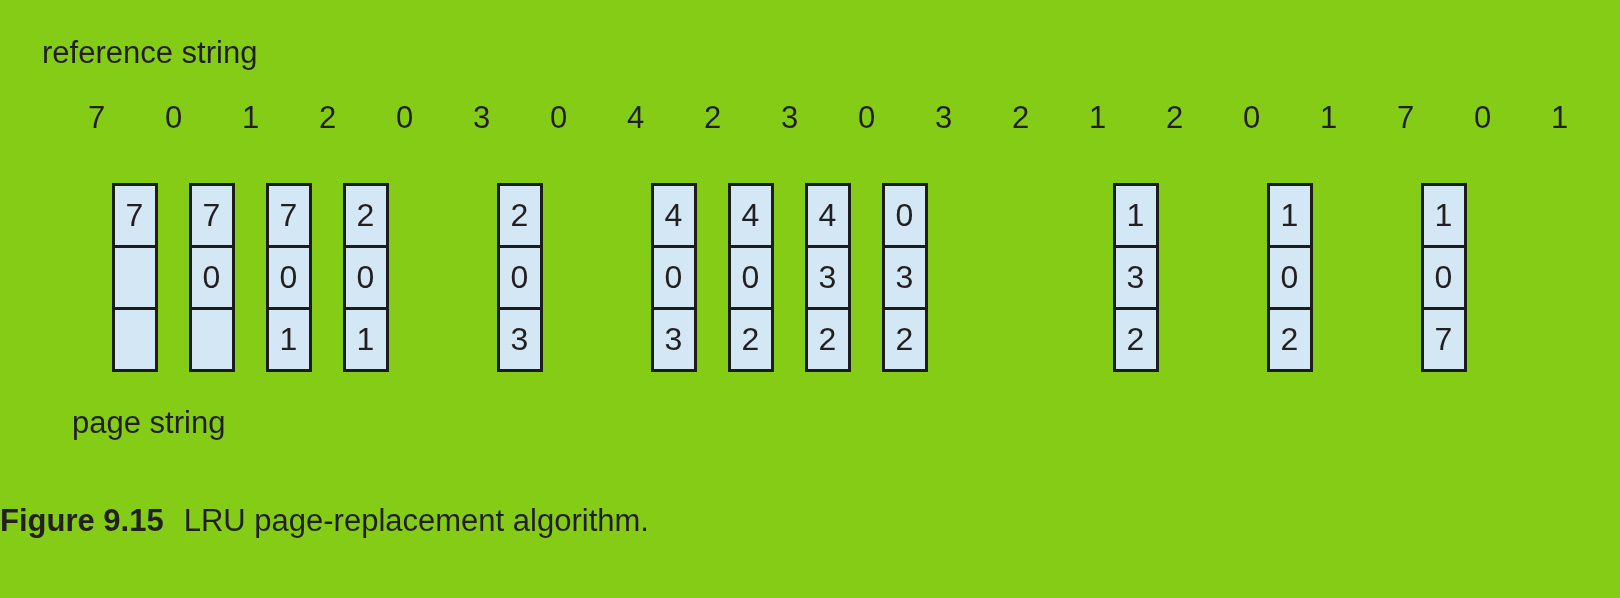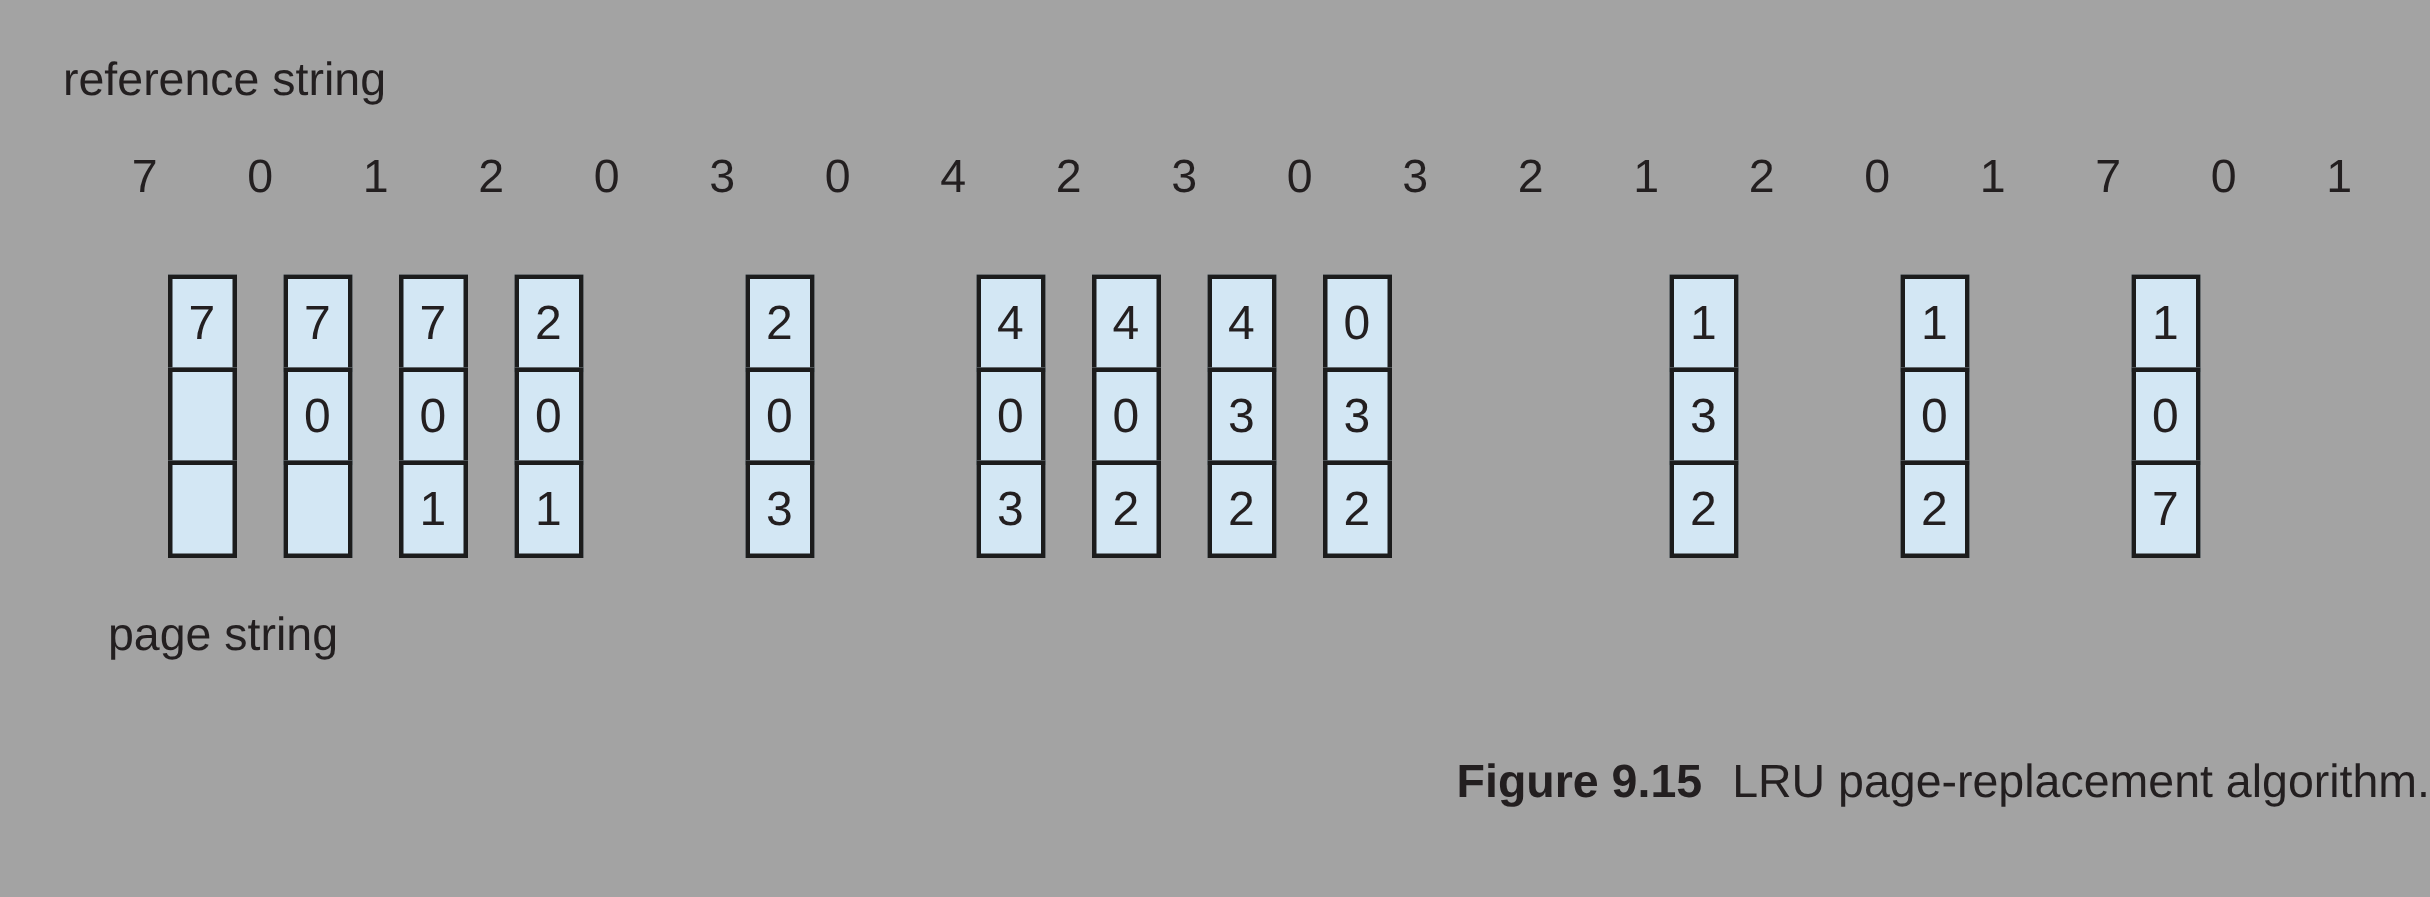--- a/index.html
+++ b/index.html
@@ -4,21 +4,21 @@
 <style>
   html, body {
     margin: 0;
     padding: 0;
     background: #ffffff;
   }
   .fig {
     position: relative;
     width: 1620px;
     height: 598px;
-    background: #a3a3a3;
+    background: #84cc16;
     font-family: "Liberation Sans", sans-serif;
     color: var(--text-color, #231f20);
     overflow: hidden;
   }
   .ref-label {
     position: absolute;
     left: 42px;
     top: 36px;
     font-size: 31px;
     line-height: 34px;
@@ -70,21 +70,21 @@
     top: 406px;
     font-size: 31px;
     line-height: 34px;
     white-space: nowrap;
   }
   .caption {
     position: absolute;
     left: 0;
     top: 503px;
     width: 100%;
-    text-align: right;
+    text-align: left;
     font-size: 31px;
     white-space: nowrap;
   }
   .cap-bold {
     font-weight: bold;
     margin-right: 20px;
   }
 </style>
 </head>
 <body>

